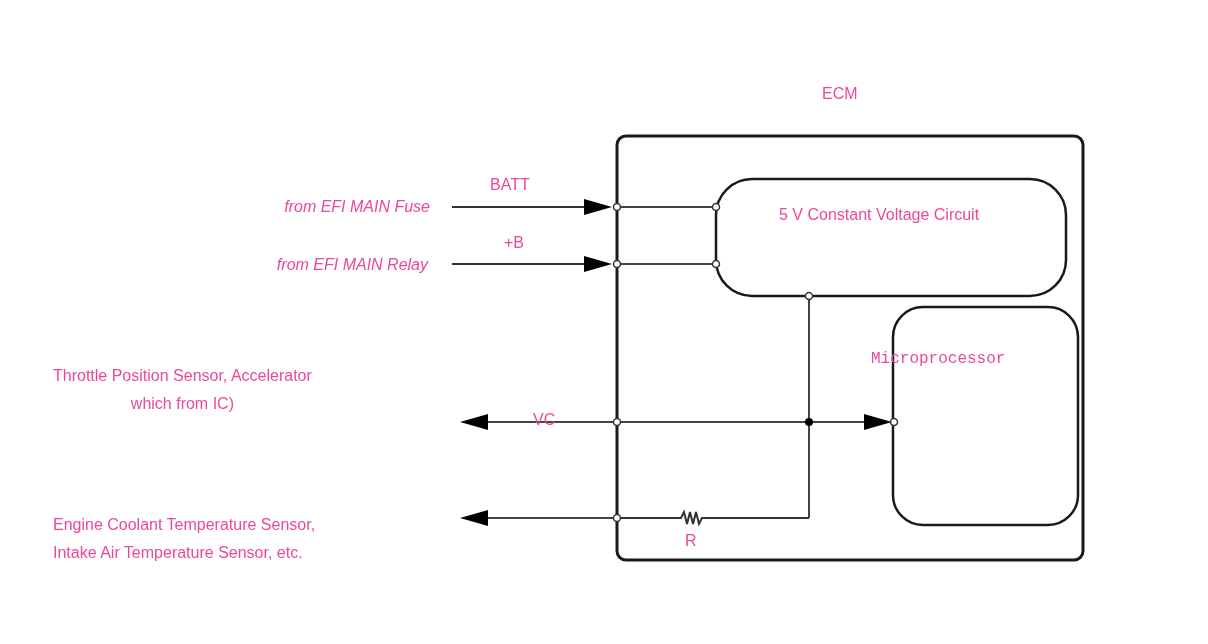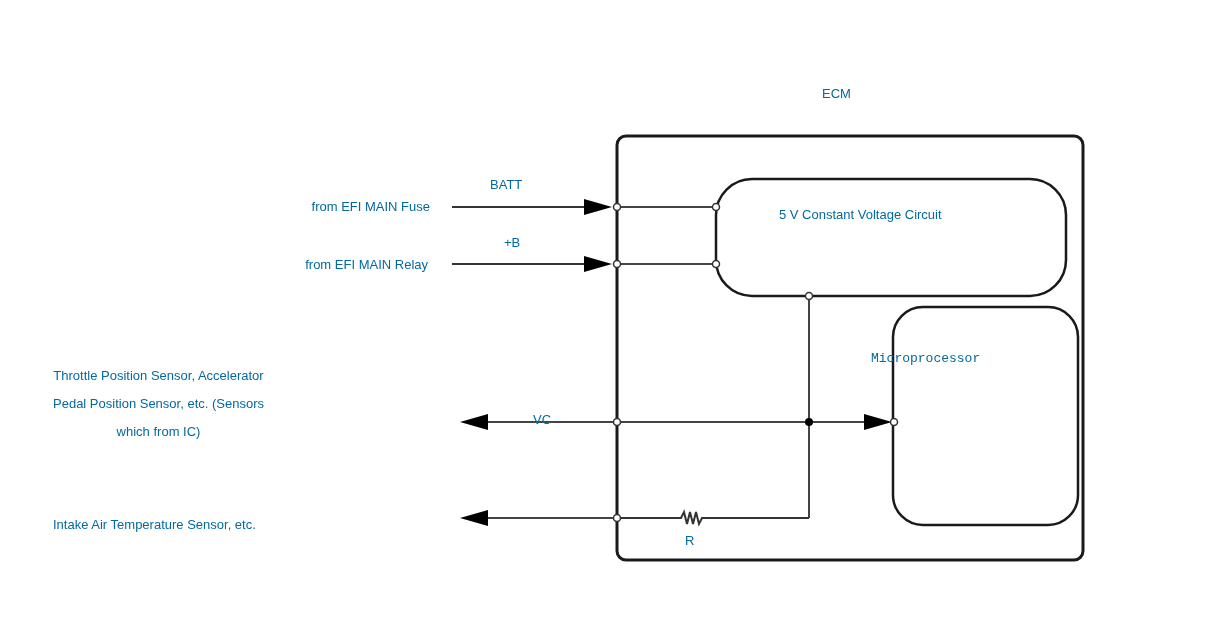--- a/index.html
+++ b/index.html
@@ -1,20 +1,20 @@
 <!DOCTYPE html>
 <html><head>
   <meta charset="utf-8">
   <style>
     html, body { margin: 0; padding: 0; background: #ffffff; }
     body { width: 1208px; height: 644px; position: relative; overflow: hidden;
            font-family: "Liberation Sans", "DejaVu Sans", sans-serif; color: #222; }
     svg { position: absolute; left: 0; top: 0; }
-    .lbl { position: absolute; font-size: 13px; color: #0369a1; white-space: nowrap; line-height: 28px; }
-    .right { text-align: right; }
+    .lbl { position: absolute; font-size: 16px; color: #ec4899; white-space: nowrap; line-height: 28px; }
+    .right { text-align: right; font-style: italic; }
   </style>
 </head>
 <body>
 
 <svg width="1208" height="644" viewBox="0 0 1208 644">
 
   <rect x="617" y="136" width="466" height="424" rx="9" ry="9" fill="none" stroke="#1a1a1a" stroke-width="3"></rect>
 
   <rect x="716" y="179" width="350" height="117" rx="36" ry="36" fill="none" stroke="#1a1a1a" stroke-width="2.5"></rect>
 
@@ -57,18 +57,18 @@
 <div class="lbl" style="left:685px;top:527px;">R</div>
 
 <div class="lbl" style="left:490px;top:171px;">BATT</div>
 <div class="lbl right" style="right:778px;top:193px;">from EFI MAIN Fuse</div>
 <div class="lbl" style="left:504px;top:229px;">+B</div>
 <div class="lbl right" style="right:780px;top:251px;">from EFI MAIN Relay</div>
 
 <div class="lbl" style="left:533px;top:406px;">VC</div>
 <div class="lbl" style="left:53px;top:362px;text-align:center;">
   <div>Throttle Position Sensor, Accelerator</div>
-  <div>Pedal Position Sensor, etc. (Sensors</div>
   <div>which from IC)</div>
 </div>
 <div class="lbl" style="left:53px;top:511px;">
+  <div>Engine Coolant Temperature Sensor,</div>
   <div>Intake Air Temperature Sensor, etc.</div>
 </div>
 
 </body></html>

